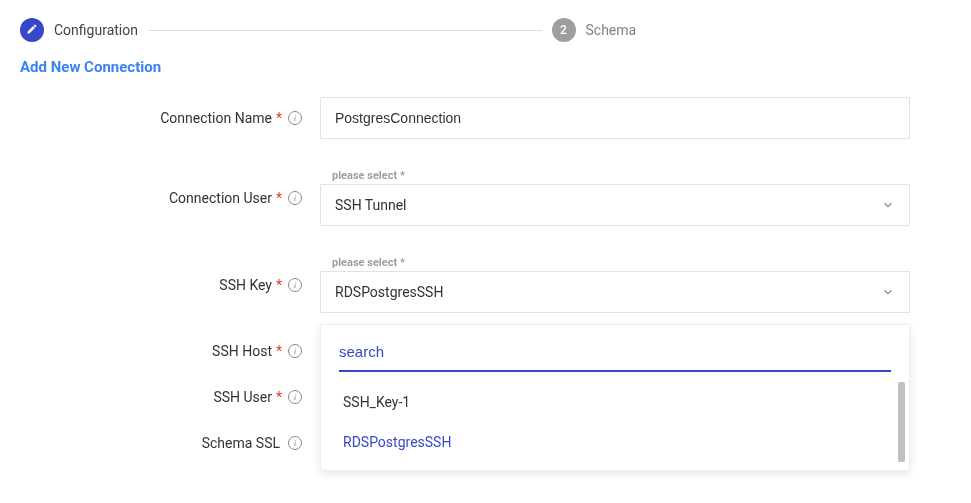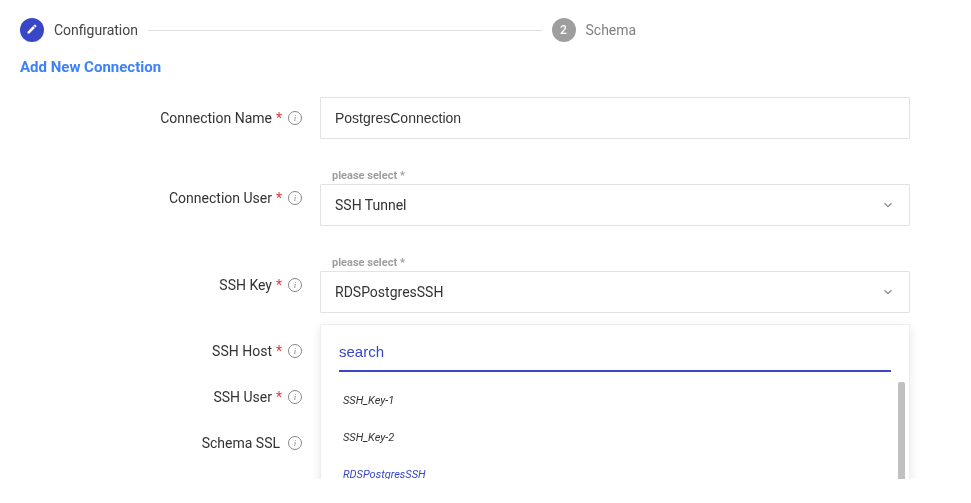--- a/index.html
+++ b/index.html
@@ -138,24 +138,23 @@
       color: #3846c7;
       outline: none;
     }
     .dropdown-search::placeholder { color: #3846c7; opacity: 1; }
     .dropdown-list {
       margin: 10px 4px 8px 0;
       position: relative;
     }
     .dropdown-option {
       padding: 12px 22px;
-      font-size: 11px;
+      font-size: 14px;
       color: #333;
       cursor: pointer;
-      font-style: italic;
     }
     .dropdown-option.selected { color: #3846c7; }
     .dropdown-scrollbar {
       position: absolute;
       right: 0;
       top: 0;
       bottom: 0;
       width: 7px;
       background: #c0c0c0;
       border-radius: 2px;
@@ -234,21 +233,20 @@
             <polyline points="6 9 12 15 18 9"></polyline>
           </svg></span>
     </div>
 
     <div class="dropdown-panel">
       <div class="dropdown-search-wrap">
         <input class="dropdown-search" type="text" placeholder="search" style="">
       </div>
       <div class="dropdown-list">
         <div class="dropdown-option">SSH_Key-1</div>
-        <div class="dropdown-option">SSH_Key-2</div>
         <div class="dropdown-option selected">RDSPostgresSSH</div>
         <div class="dropdown-scrollbar"></div>
       </div>
     </div>
   </div>
 </div>
 
 <div class="form-row">
   <div class="form-label">
     <span>SSH Host</span>

